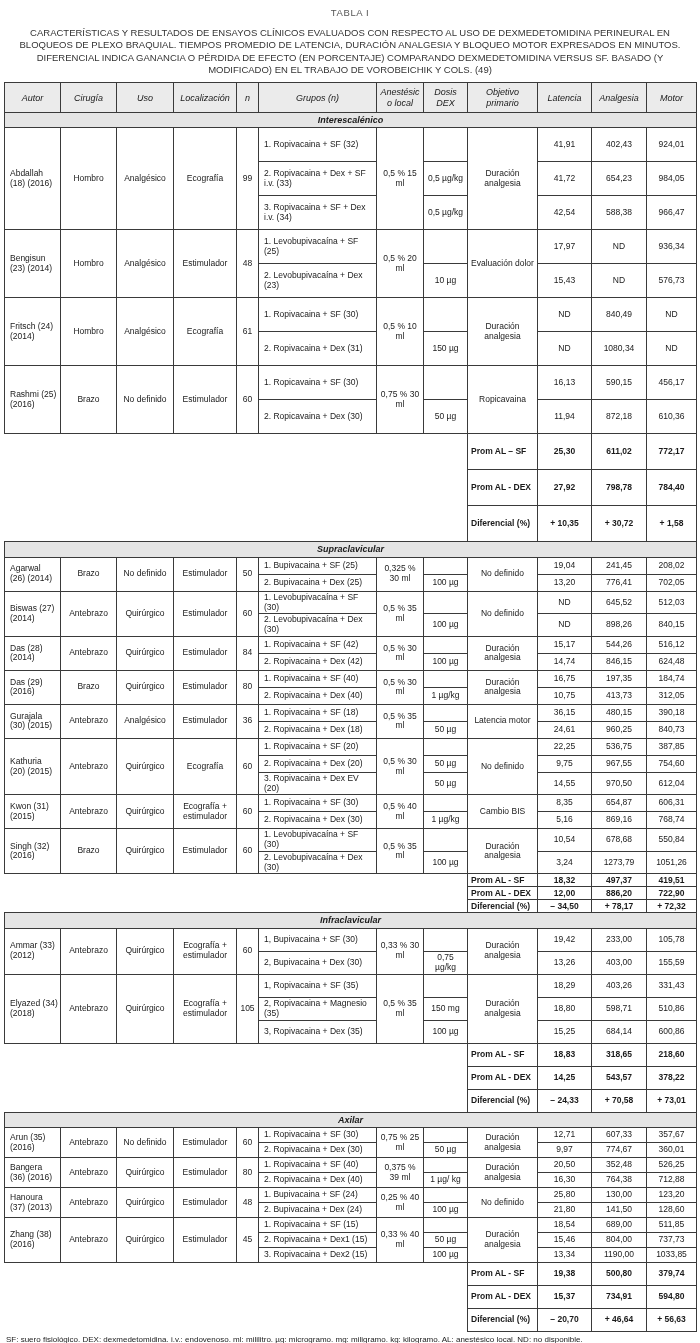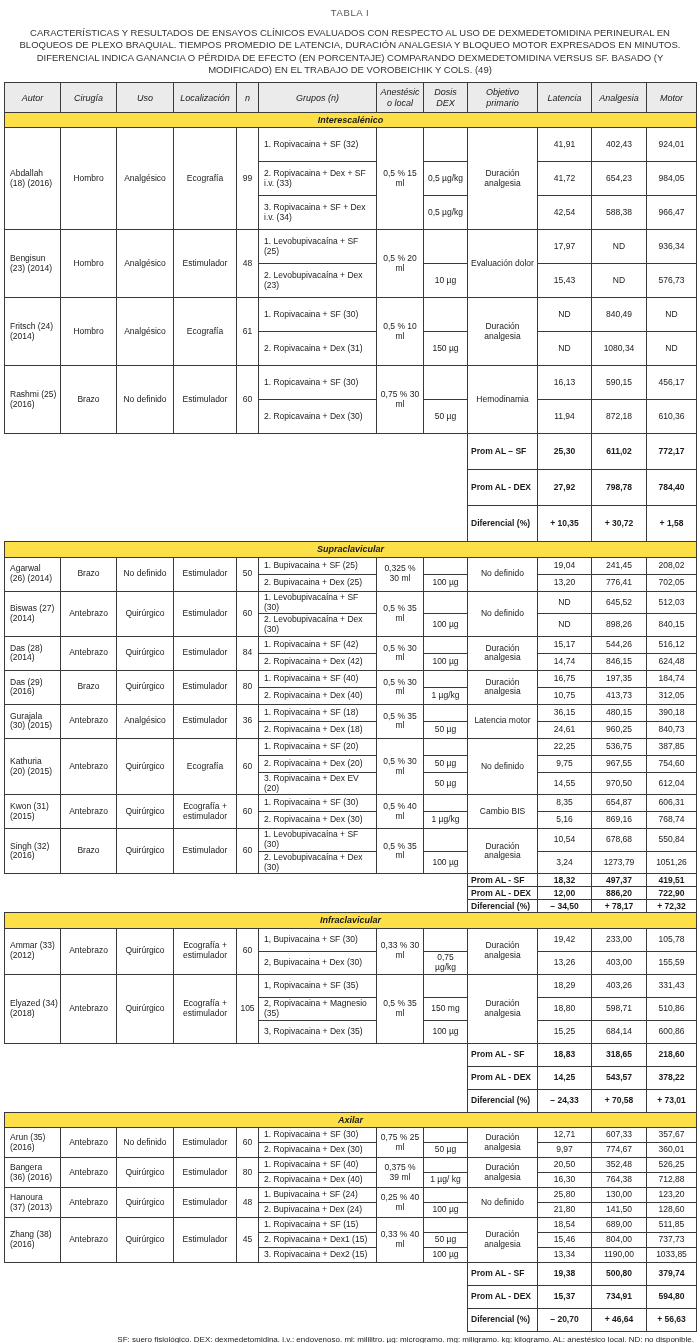--- a/index.html
+++ b/index.html
@@ -30,21 +30,21 @@
     overflow: hidden;
   }
   thead th {
     font-style: italic;
     font-weight: normal;
     font-size: 9px;
     background: #ebebeb;
     padding: 4px 2px;
   }
   .section-cell {
-    background: #fde047;
+    background: #e5e5e5;
     font-style: italic;
     font-weight: 600;
     font-size: 9px;
     padding: 2px;
   }
   .autor, .grupo { text-align: left; padding-left: 5px; }
   .spacer { border: none; background: #ffffff; }
   .sum-label { font-weight: bold; text-align: left; padding-left: 3px; }
   .sum-val { font-weight: bold; }
   tr.g-sec0 { height: 34px; }
@@ -52,21 +52,21 @@
   tr.g-sec1 { height: 17px; }
   tr.sum-sec1 { height: 13px; }
   tr.g-sec2 { height: 23px; }
   tr.sum-sec2 { height: 23px; }
   tr.g-sec3 { height: 15px; }
   tr.sum-sec3 { height: 23px; }
   .footnote {
     font-size: 8px;
     color: #222;
     margin: 3px 2px 0;
-    text-align: right;
+    text-align: left;
   }
 </style>
 </head>
 <body>
 
 <div class="page">
   <div class="title-block">
     <div class="table-label">TABLA I</div>
     <div class="caption">CARACTERÍSTICAS Y RESULTADOS DE ENSAYOS CLÍNICOS EVALUADOS CON RESPECTO AL USO DE DEXMEDETOMIDINA PERINEURAL EN BLOQUEOS DE PLEXO BRAQUIAL. TIEMPOS PROMEDIO DE LATENCIA, DURACIÓN ANALGESIA Y BLOQUEO MOTOR EXPRESADOS EN MINUTOS. DIFERENCIAL INDICA GANANCIA O PÉRDIDA DE EFECTO (EN PORCENTAJE) COMPARANDO DEXMEDETOMIDINA VERSUS SF. BASADO (Y MODIFICADO) EN EL TRABAJO DE VOROBEICHIK Y COLS. (49)</div>
   </div>
@@ -178,21 +178,21 @@
         </tr>
         <tr class="g-sec0">
           <td class="autor" rowspan="2">Rashmi (25) (2016)</td>
           <td rowspan="2">Brazo</td>
           <td rowspan="2">No definido</td>
           <td rowspan="2">Estimulador</td>
           <td rowspan="2">60</td>
           <td class="grupo">1. Ropicavaina + SF (30)</td>
           <td rowspan="2">0,75 % 30 ml</td>
           <td></td>
-          <td rowspan="2">Hemodinamia</td>
+          <td rowspan="2">Ropicavaina</td>
           <td>16,13</td>
           <td>590,15</td>
           <td>456,17</td>
         </tr>
         <tr class="g-sec0">
           <td class="grupo">2. Ropicavaina + Dex (30)</td>
           <td>50 µg</td>
           <td>11,94</td>
           <td>872,18</td>
           <td>610,36</td>

